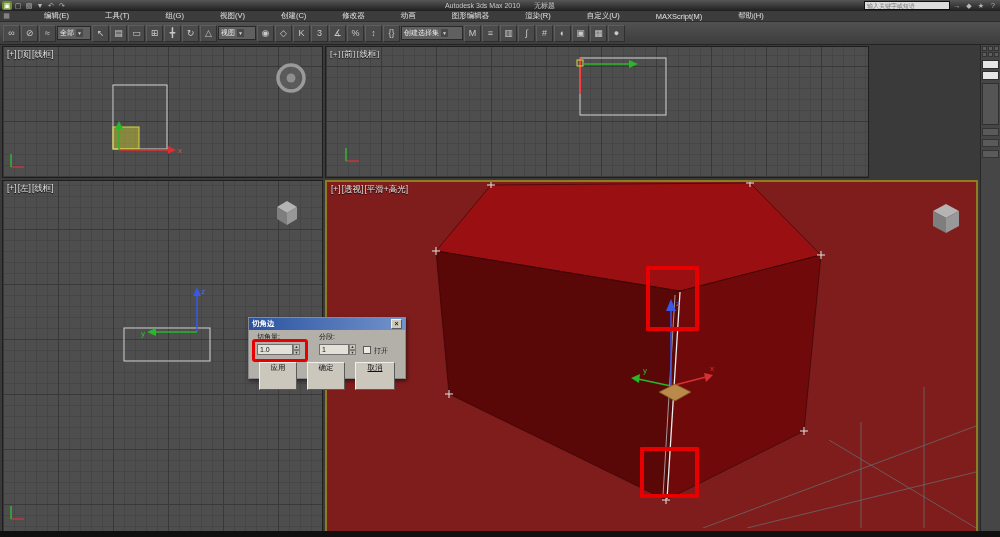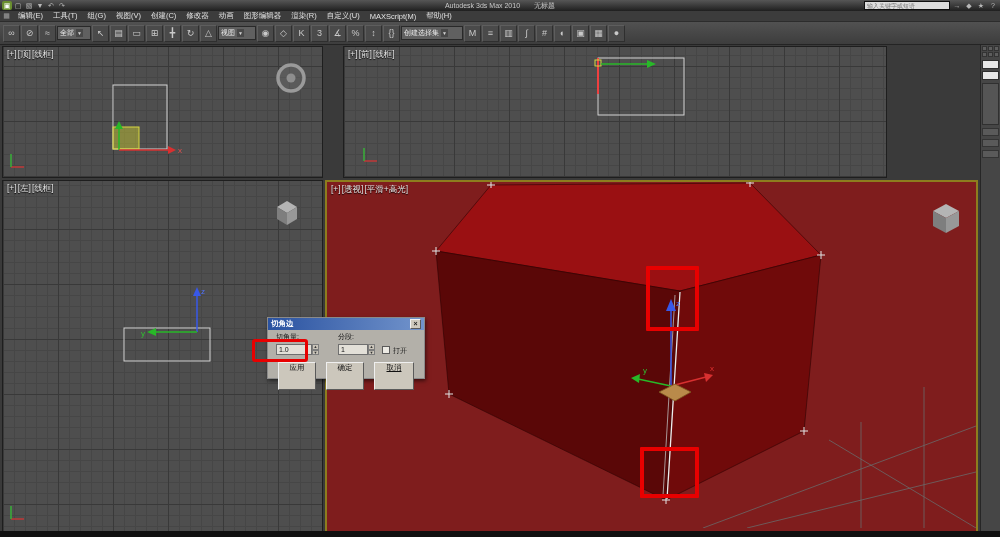--- a/index.html
+++ b/index.html
@@ -14,21 +14,21 @@
   .t-ico{display:inline-block;width:10px;height:9px;font-size:7px;line-height:9px;text-align:center;color:#b8b8b8;}
   .app-ico{background:#6a8f2f;color:#fff;border-radius:2px;}
   .title-text{position:absolute;left:0;right:0;text-align:center;color:#c9c9c9;font-size:7px;pointer-events:none;}
   .title-text span{margin:0 7px;}
   .infocenter{position:absolute;right:2px;top:1px;display:flex;align-items:center;gap:2px;}
   .ic-search{width:86px;height:9px;font-size:6px;background:#ddd;border:1px solid #101010;color:#444;padding:0 2px;
              font-family:inherit;}
 
   
   .menubar{position:absolute;left:0;top:11px;width:1000px;height:11px;background:#3c3c3c;
-           border-bottom:1px solid #2c2c2c;display:flex;align-items:center;font-size:7.5px;color:#e2e2e2;z-index:10;}
+           border-bottom:1px solid #2c2c2c;display:flex;align-items:center;font-size:7.5px;color:#e2e2e2;z-index:10;gap:26px;}
   .mb-ico{width:13px;text-align:center;color:#9d9d9d;font-size:7px;}
   .menu-item{padding:0 5px;cursor:default;white-space:nowrap;}
 
   
   .toolbar{position:absolute;left:0;top:22px;width:1000px;height:23px;
            background:linear-gradient(#515151,#3d3d3d);border-bottom:1px solid #242424;
            display:flex;align-items:center;gap:1px;padding:0 3px;z-index:10;}
   .tbi{width:17px;height:17px;background:#4a4a4a;border:1px solid #5e5e5e;border-bottom-color:#2f2f2f;
        border-right-color:#2f2f2f;color:#c9c9c9;font-size:9px;line-height:15px;text-align:center;
        display:inline-block;overflow:hidden;}
@@ -41,38 +41,38 @@
   .vp{position:absolute;border:1px solid #1e1e1e;overflow:hidden;background:#4e4e4e;padding-left:17px;}
   .vp-grid{position:absolute;inset:0;background-color:#4e4e4e;background-image:
     repeating-linear-gradient(0deg,#393939 0 1px,transparent 1px 55px),
     repeating-linear-gradient(90deg,#393939 0 1px,transparent 1px 55px),
     repeating-linear-gradient(0deg,#464646 0 1px,transparent 1px 11px),
     repeating-linear-gradient(90deg,#464646 0 1px,transparent 1px 11px);}
   .vp-label{position:absolute;left:4px;top:2px;color:#e4e4e4;font-size:8.5px;z-index:5;
             text-shadow:0 1px 1px #000;letter-spacing:0;}
   .vp-label span{margin-right:1px;cursor:default;}
   .vp-top{left:2px;top:46px;width:321px;height:132px;}
-  .vp-front{left:343px;top:46px;width:544px;height:132px;}
+  .vp-front{left:325px;top:46px;width:544px;height:132px;font-family:Liberation Serif, serif;}
   .vp-left{left:2px;top:180px;width:321px;height:436px;}
   .vp-persp{left:325px;top:180px;width:653px;height:406px;border:2px solid #8d7d1e;background:#7f1d1d;}
   .vp svg{position:absolute;left:0;top:0;}
   .vp svg text{font-family:"Liberation Sans","DejaVu Sans",sans-serif;font-size:8px;}
 
   
   .cmdpanel{position:absolute;left:980px;top:45px;width:20px;height:486px;background:#464646;
             border-left:1px solid #262626;z-index:8;}
   .cp-tabs{display:flex;flex-wrap:wrap;gap:1px;padding:1px;}
   .cp-tab{width:5px;height:5px;background:#5d5d5d;border:1px solid #333;}
   .cp-white{margin:2px 1px 0 1px;height:9px;background:#e6e6e6;border:1px solid #2d2d2d;}
   .cp-dark{margin:3px 1px 0 1px;height:42px;background:#555;border:1px solid #303030;}
   .cp-roll{margin:3px 1px 0 1px;height:8px;background:#5a5a5a;border:1px solid #343434;}
 
   
   .dlg{position:absolute;left:248px;top:317px;width:158px;height:62px;background:#b3b0a9;
-       border:1px solid #8a8a8a;box-shadow:1px 2px 4px rgba(0,0,0,.55);z-index:40;color:#1a1a1a;margin-left:19px;}
+       border:1px solid #8a8a8a;box-shadow:1px 2px 4px rgba(0,0,0,.55);z-index:40;color:#1a1a1a;}
   .dlg-title{height:12px;background:linear-gradient(90deg,#2a52a0,#7294cc);color:#fff;display:flex;
              align-items:center;padding:0 3px;font-weight:bold;font-size:7.5px;}
   .dlg-close{margin-left:auto;width:11px;height:10px;background:#cfcabe;color:#222;border:1px solid #f2f2f2;
              border-right-color:#5a5a5a;border-bottom-color:#5a5a5a;line-height:8px;text-align:center;font-size:7px;}
   .dlg-body{position:relative;height:50px;font-size:7px;}
   .dlg-label{position:absolute;color:#141414;white-space:nowrap;}
   .fld{position:absolute;height:11px;background:#e3e0d8;border:1px solid #6f6f6f;color:#111;
        font-size:7px;line-height:9px;padding:0 2px;}
   .spin{position:absolute;width:7px;height:11px;display:flex;flex-direction:column;}
   .spin span{flex:1;background:#c9c4b9;border:1px solid #7e7e7e;font-size:4px;line-height:4px;

